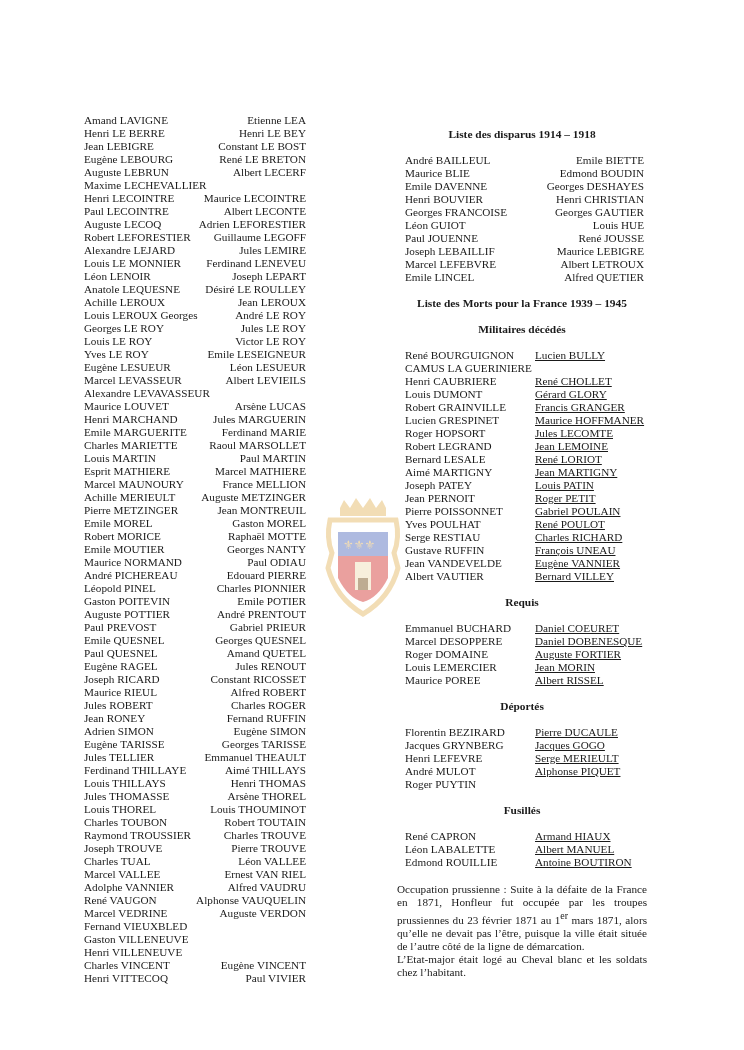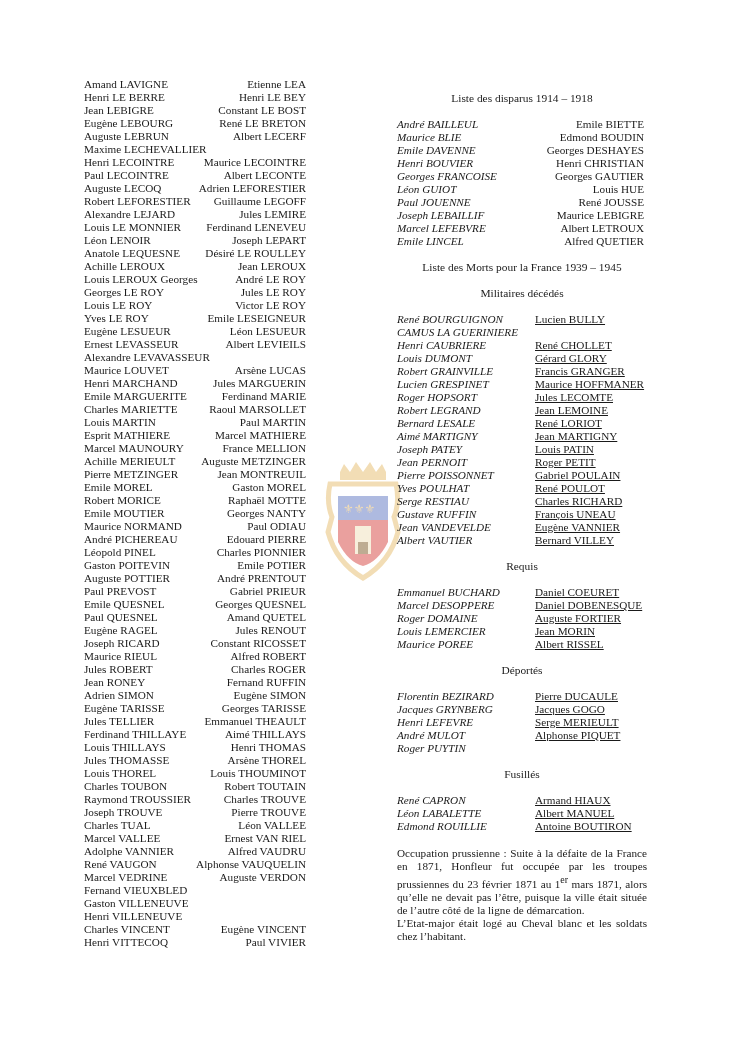--- a/index.html
+++ b/index.html
@@ -1,28 +1,28 @@
 <!DOCTYPE html>
 <html><head>
 <meta charset="utf-8">
 <style>
   html, body { margin: 0; padding: 0; background: #ffffff; }
   body { width: 744px; height: 1050px; position: relative; overflow: hidden;
          font-family: "Liberation Serif", "DejaVu Serif", serif; color: #1a1a1a; }
-  .page { position: absolute; inset: 0; }
+  .page { position: absolute; inset: 0; margin-top: 36px; }
   .left-col { position: absolute; left: 84px; top: 78px; width: 222px; }
   .row { position: relative; height: 13px; line-height: 13px; font-size: 11.2px; white-space: nowrap; }
   .row .a { position: absolute; left: 0; }
   .row .b { position: absolute; right: 0; }
   .right-col { position: absolute; left: 397px; top: 92px; width: 250px; }
   .rrow { position: relative; height: 13px; line-height: 13px; font-size: 11.2px; white-space: nowrap; }
-  .rrow .a { position: absolute; left: 0; font-style: italic; }
+  .rrow .a { position: absolute; left: 8px; }
   .rrow .b { position: absolute; right: 3px; }
   .rrow .c { position: absolute; left: 138px; text-decoration: underline; }
-  .title { text-align: center; font-weight: normal; font-size: 11.4px; line-height: 13px; white-space: nowrap; }
+  .title { text-align: center; font-weight: bold; font-size: 11.4px; line-height: 13px; white-space: nowrap; }
   .para { font-size: 11.2px; line-height: 13px; text-align: justify; margin-top: 14px; width: 250px; }
   .para b { font-weight: normal; }
   .emblem { position: absolute; left: 322px; top: 462px; width: 82px; height: 120px; opacity: 0.55; }
 </style>
 </head>
 <body>
 
 <div class="page">
 
   <div class="left-col" id="left-col">
@@ -100,21 +100,21 @@
       </div>
       <div class="row">
         <span class="a">Yves LE ROY</span>
         <span class="b">Emile LESEIGNEUR</span>
       </div>
       <div class="row">
         <span class="a">Eugène LESUEUR</span>
         <span class="b">Léon LESUEUR</span>
       </div>
       <div class="row">
-        <span class="a">Ernest LEVASSEUR</span>
+        <span class="a">Marcel LEVASSEUR</span>
         <span class="b">Albert LEVIEILS</span>
       </div>
       <div class="row">
         <span class="a">Alexandre LEVAVASSEUR</span>
         <span class="b"></span>
       </div>
       <div class="row">
         <span class="a">Maurice LOUVET</span>
         <span class="b">Arsène LUCAS</span>
       </div>

